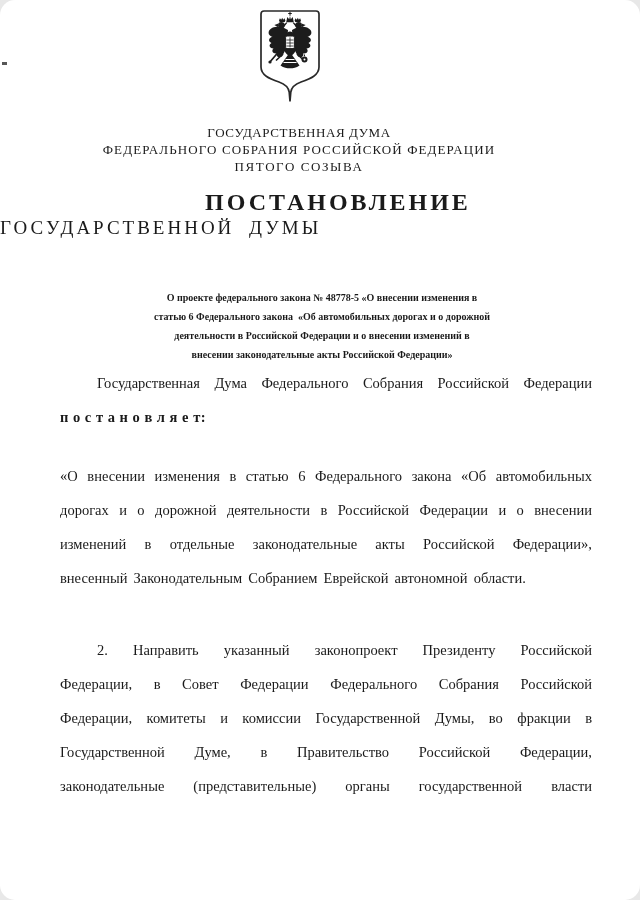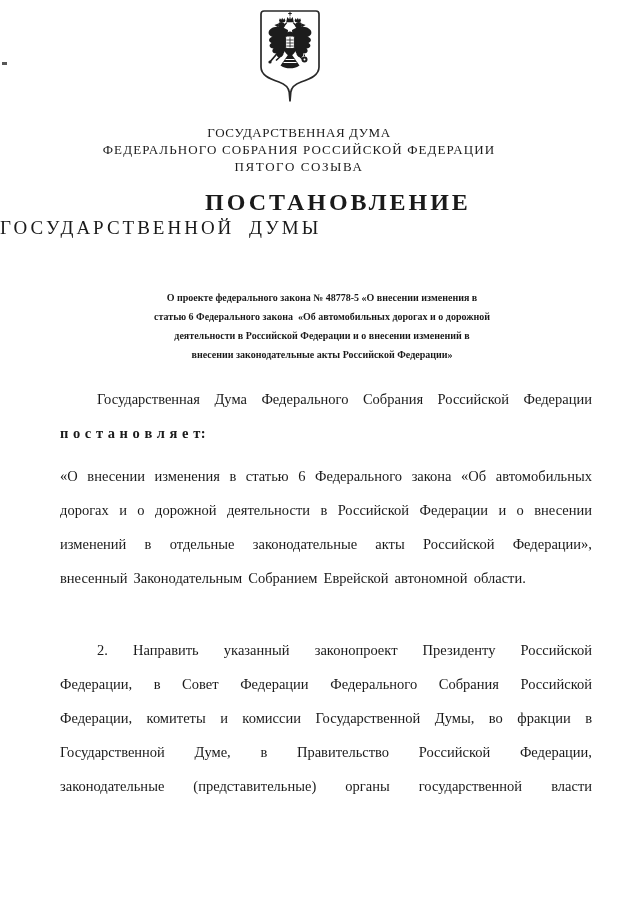--- a/index.html
+++ b/index.html
@@ -1,20 +1,21 @@
 <!DOCTYPE html>
 <html><head>
 <meta charset="utf-8">
 <style>
   html,body { margin:0; padding:0; background:#e8e8e8; }
   .page {
     position:relative; width:640px; height:900px; margin:0 auto;
     background:#ffffff; overflow:hidden;
     font-family:"Liberation Serif","DejaVu Serif",serif;
     color:#1a1a1a;
+    border-radius:15px;
     -webkit-font-smoothing:antialiased;
   }
   .speck { position:absolute; left:2px; top:62px; width:5px; height:3px; background:#3a3a3a; opacity:.85; }
 
   .coa { position:absolute; left:256px; top:9px; width:68px; height:94px; }
 
   .header { position:absolute; left:0; top:124px; width:598px; text-align:center;
             font-size:13px; line-height:17px; }
   .header .l1 { letter-spacing:0.6px; }
   .header .l2 { letter-spacing:1.1px; }
@@ -25,21 +26,21 @@
                 font-weight:bold; letter-spacing:3px;padding-left:39px; }
   .title-sub  { position:absolute; left:0; top:215px; width:598px; height:26px;
                 text-align:left; font-size:19px; line-height:26px;
                 letter-spacing:3px; word-spacing:7px; }
 
   .subject { position:absolute; left:46px; top:288px; width:552px;
              text-align:center; font-weight:bold; font-size:10px; line-height:19px; }
 
   .bodyblock { position:absolute; left:60px; width:532px;
                font-size:14.5px; line-height:34px; }
-  .preamble { top:382px; }
+  .preamble { top:366px; }
   .item1 { top:459px; }
   .item2 { top:633px; }
 
   .line { text-align:justify; }
   .jall { text-align-last:justify; }
   .indent { text-indent:37px; }
   .decree { font-weight:bold; letter-spacing:0.5px; text-align:left; text-align-last:left; }
   .lastline { text-align:right; text-align-last:left; word-spacing:2.5px; }
 </style>
 </head>

